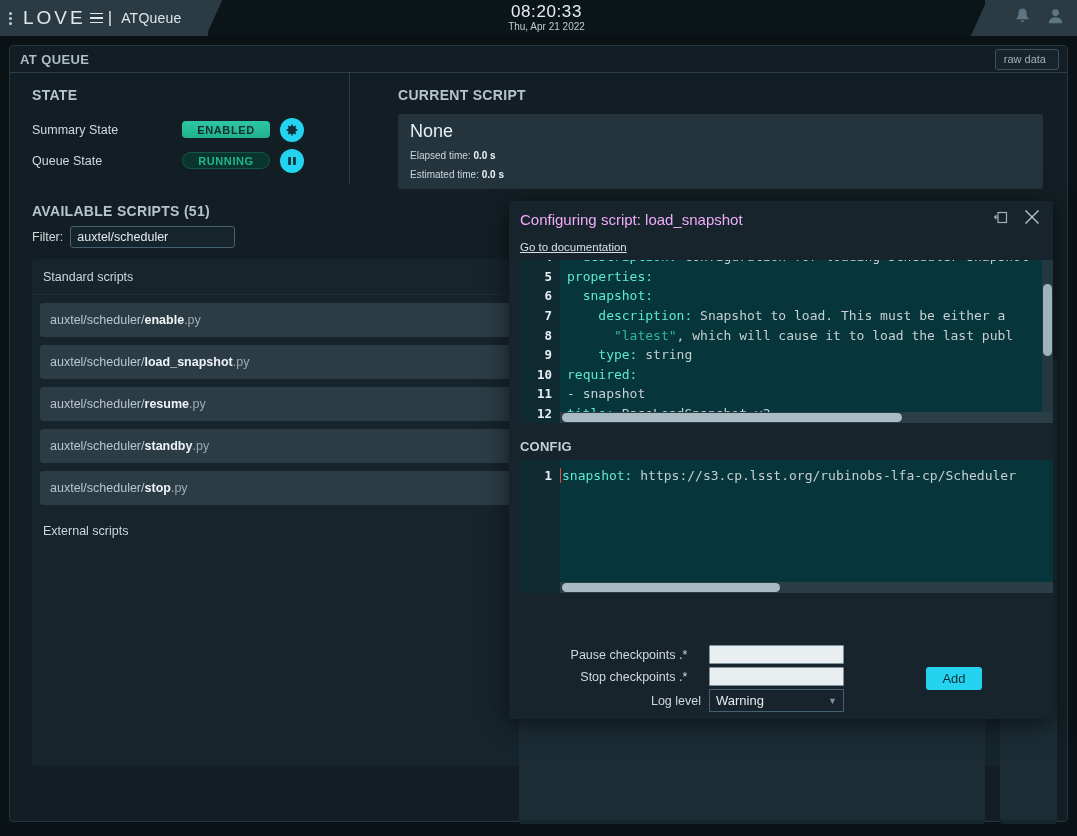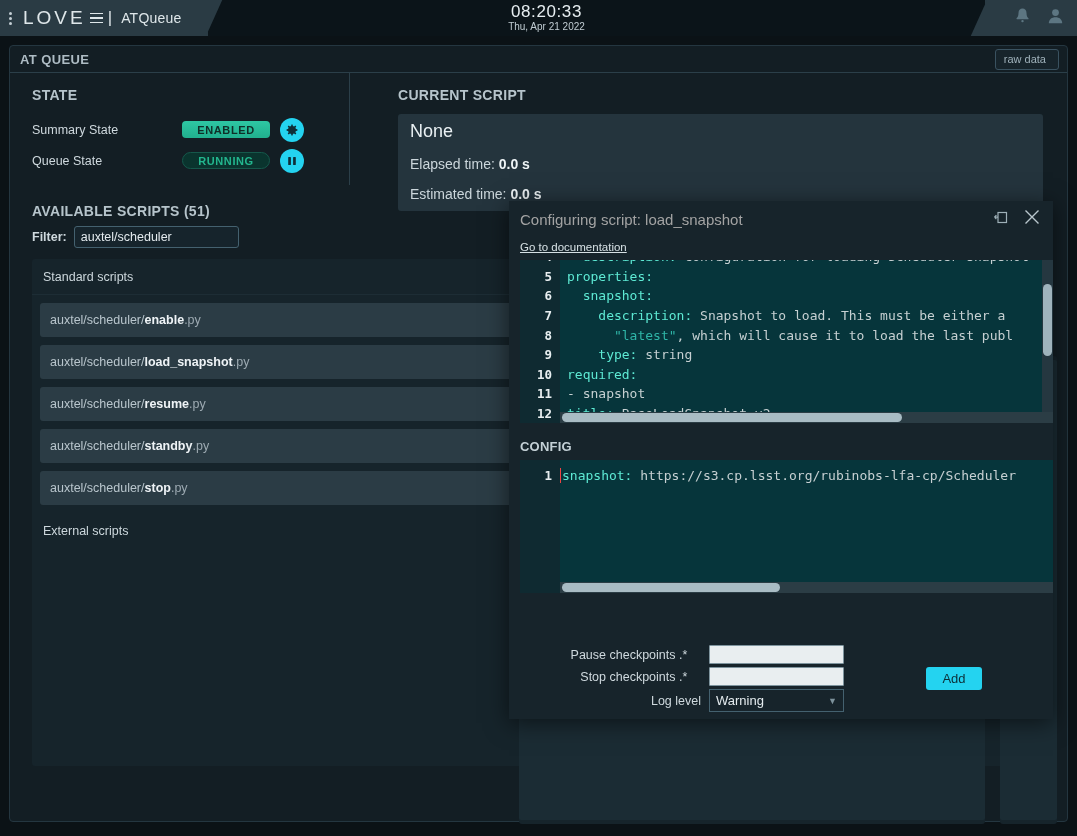--- a/index.html
+++ b/index.html
@@ -131,30 +131,30 @@
     margin-left: 10px; cursor: pointer;
   }
   .script-block { flex: 1; padding: 14px 0 0 20px; }
   .current-script-card {
     width: 645px; background: #24343d;
     border-radius: 3px;
     padding: 7px 12px 9px 12px;
     margin-top: 2px;
   }
   .cs-name { color: #e9f0f3; font-size: 18px; font-weight: 400; }
-  .cs-meta { color: #cbd6db; font-size: 14px; margin-top: 14px; }
+  .cs-meta { color: #cbd6db; font-size: 10px; margin-top: 8px; }
   .cs-meta b { color: #eef4f6; }
 
   
   .avail-wrap { padding: 18px 0 0 22px; position: relative; }
   .avail-head {
     color: #b6c4cb; font-size: 14px; font-weight: bold; letter-spacing: 0.3px;
   }
   .filter-row { display: flex; align-items: center; margin-top: 7px; }
-  .filter-label { color: #cfd9de; font-size: 12.5px; margin-right: 7px; font-weight: bold; }
+  .filter-label { color: #cfd9de; font-size: 12.5px; margin-right: 7px; }
   .filter-input {
     width: 165px; height: 22px;
     background: #16242c; border: 1px solid #44616f;
     border-radius: 3px;
     color: #e3eaee; font-size: 12.5px;
     padding: 0 6px;
     font-family: "Liberation Sans", sans-serif;
   }
   .collapse-all {
     position: absolute; right: 33px; top: 43px;
@@ -222,21 +222,21 @@
     left: 499px; top: 155px;
     width: 544px; height: 518px;
     background: #17242b;
     box-shadow: 0 4px 22px rgba(0,0,0,0.55);
     z-index: 30;
   }
   .modal-head {
     height: 36px; display: flex; align-items: center;
     padding: 0 12px 0 11px;
   }
-  .modal-title { color: #a3a3a3; font-size: 15px; flex: 1; }
+  .modal-title { color: #f0abfc; font-size: 15px; flex: 1; }
   .modal-ic { margin-left: 14px; cursor: pointer; }
   .modal-body { padding: 0 0 0 11px; }
   .sect-head { color: #c4d0d6; font-size: 13px; font-weight: bold; letter-spacing: 0.2px; }
   .sect-head span { font-weight: normal; color: #9fb0b8; }
   .doc-link {
     display: inline-block; margin-top: 1px;
     color: #d6e0e4; font-size: 11.5px;
     text-decoration: underline; cursor: pointer;
   }
   .code-editor {

